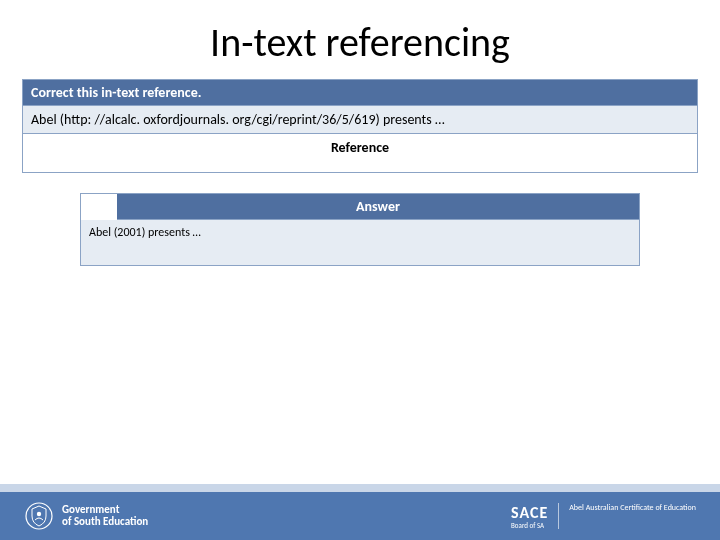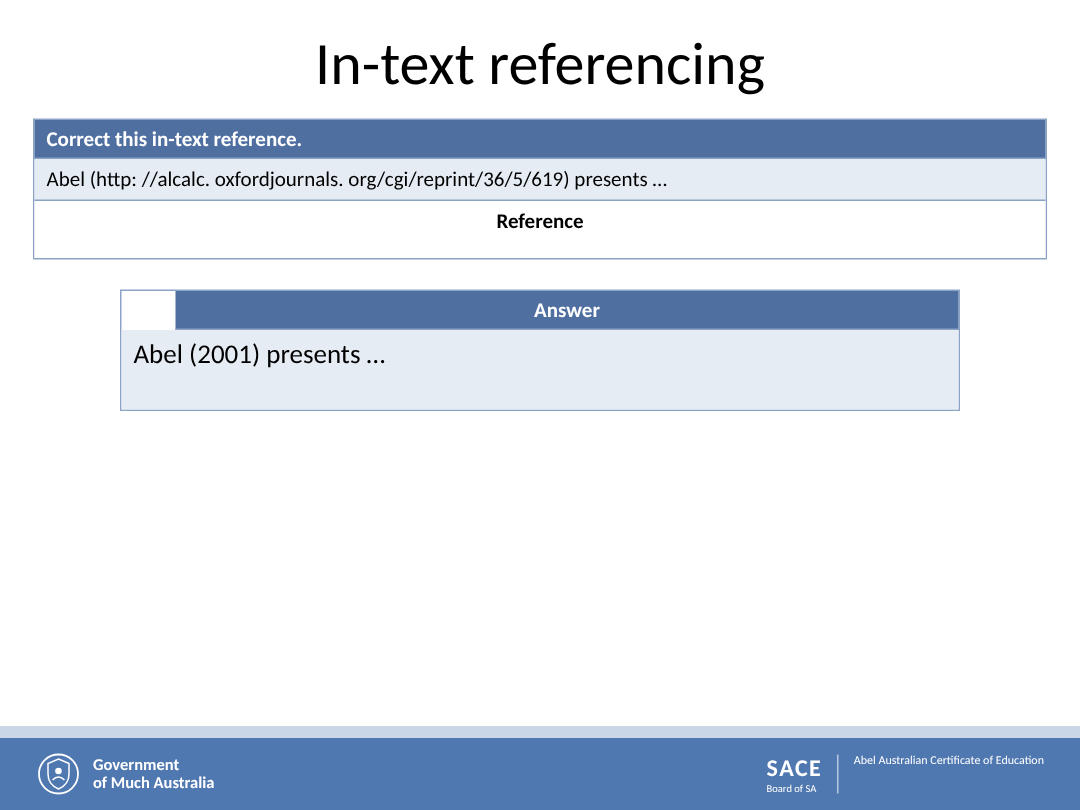--- a/index.html
+++ b/index.html
@@ -55,21 +55,21 @@
     font-weight: 700;
     font-size: 14px;
     text-align: center;
     padding: 4px 8px;
     border-bottom: 1px solid #8ba3c5;
     margin-left: 36px;
   }
   .answer-body {
     background: #e6ecf3;
     color: #000;
-    font-size: 18px;
+    font-size: 12px;
     padding: 5px 8px 26px 8px;
   }
   .footer {
     position: absolute;
     left: 0; right: 0; bottom: 0;
     height: 56px;
     background: #4f77b0;
     border-top: 8px solid #c9d6e8;
     display: flex;
     align-items: center;
@@ -106,21 +106,21 @@
 <div class="footer">
   <div class="gov-logo">
     <svg width="30" height="30" viewBox="0 0 30 30">
       <circle cx="15" cy="15" r="13" fill="none" stroke="#fff" stroke-width="1.2"></circle>
       <path d="M15 5 L22 8 L22 15 Q22 22 15 25 Q8 22 8 15 L8 8 Z" fill="none" stroke="#fff" stroke-width="1"></path>
       <circle cx="15" cy="13" r="2.2" fill="#fff"></circle>
       <path d="M11 19 Q15 15 19 19" fill="none" stroke="#fff" stroke-width="1"></path>
     </svg>
     <div class="gov-text">
       <div>Government</div>
-      <div>of Much Australia</div>
+      <div>of South Education</div>
     </div>
   </div>
   <div class="sace-block">
     <div>
       <div class="sace-logo">SACE</div>
       <div class="sace-sub">Board of SA</div>
     </div>
     <div class="divider"></div>
     <div class="sace-right">Abel Australian Certificate of Education</div>
   </div>

